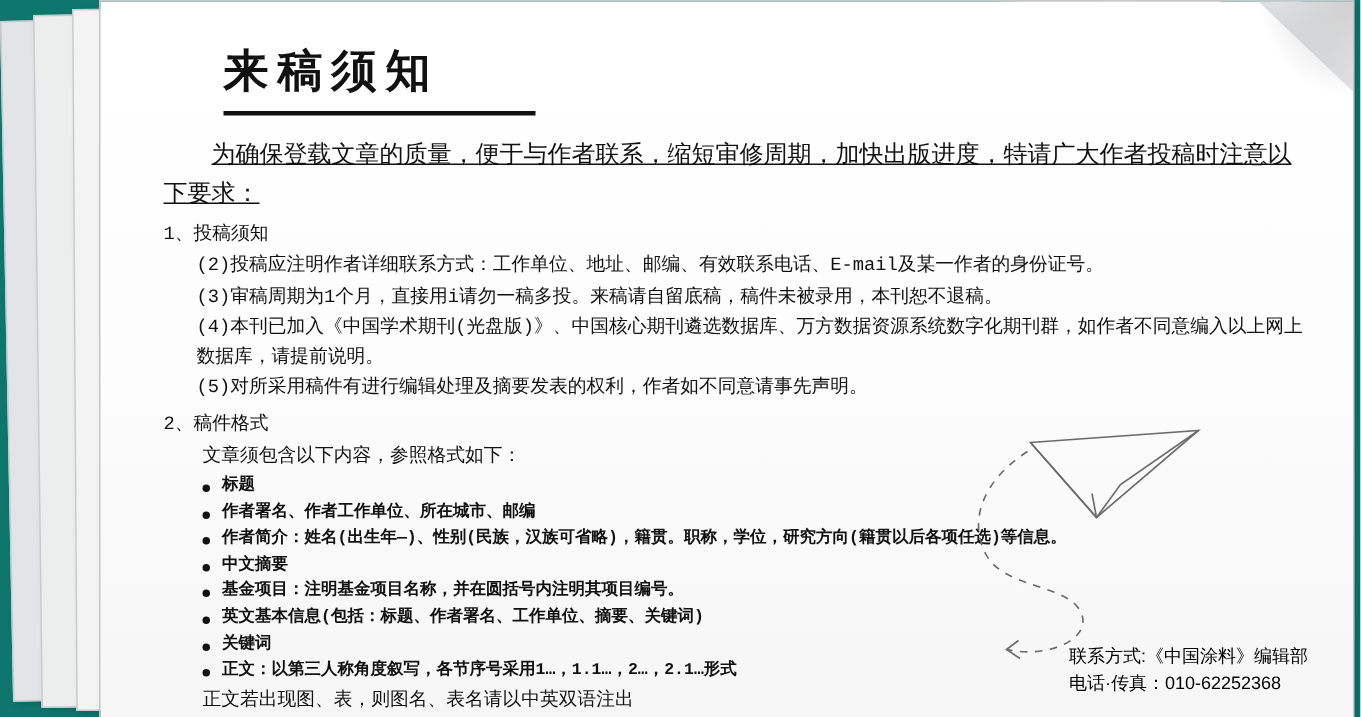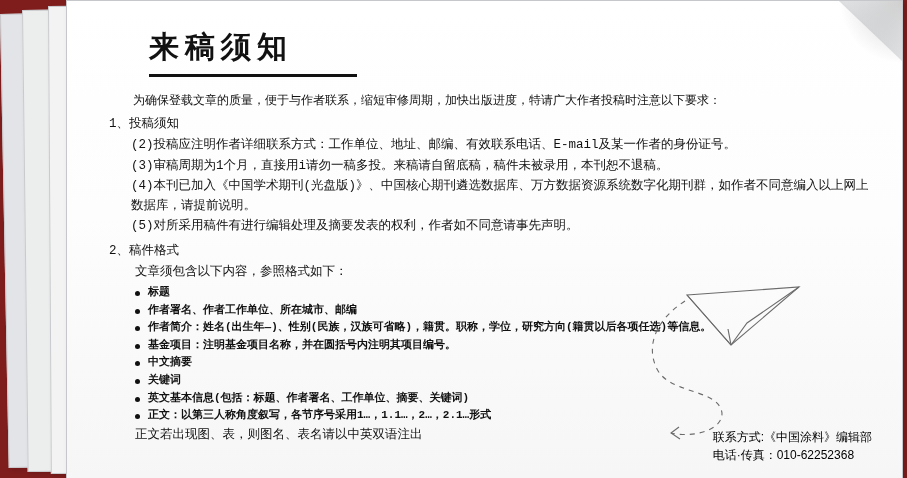--- a/index.html
+++ b/index.html
@@ -1,21 +1,21 @@
 <!DOCTYPE html>
 <html><head>
 <meta charset="utf-8">
 <style>
   html,body{margin:0;padding:0;}
   body{
     width:907px;height:478px;overflow:hidden;
     background:#ffffff;
     font-family:"Liberation Sans","DejaVu Sans",sans-serif;
   }
-  .stage{position:relative;width:907px;height:478px;background:#7f1d1d;overflow:hidden;}
+  .stage{position:relative;width:907px;height:478px;background:#0f766e;overflow:hidden;}
 
   
   .sheet{
     position:absolute;background:#e9eaec;
     border:1px solid #c9cacd;
     box-shadow:2px 2px 4px rgba(0,0,0,.12);
   }
   .sheet.s1{left:0px;  top:14px; width:760px;height:452px;
             transform:rotate(-1.1deg);transform-origin:0 0;background:#e3e4e7;}
   .sheet.s2{left:22px; top:10px; width:790px;height:460px;
@@ -48,21 +48,21 @@
 
   .doc-title{
     font-family:"DejaVu Serif","Liberation Serif",serif;
     font-size:30px;font-weight:bold;letter-spacing:6px;
     text-align:left;margin:4px 0 12px 40px;color:#111;
   }
   .title-rule{
     width:208px;height:3px;background:#111;margin:-6px 0 14px 40px;
   }
 
-  .intro{font-size:12px;line-height:1.6;text-indent:2em;margin:0 0 4px 0;}
+  .intro{font-size:16px;line-height:1.6;text-indent:2em;margin:0 0 4px 0;text-decoration:underline;}
 
   .sec{font-size:12.5px;line-height:1.62;margin:2px 0 0 0;font-family:Liberation Mono, monospace;}
   .sec-title{font-size:12.5px;font-weight:normal;margin:4px 0 1px 0;}
   .sub{font-size:12.5px;line-height:1.62;margin:0 0 0 22px;}
 
   .bullets{margin:2px 0 0 26px;padding:0;list-style:none;font-size:11px;line-height:1.6;}
   .bullets li{position:relative;padding-left:13px;}
   .bullets li:before{
     content:"";position:absolute;left:0;top:7px;width:5px;height:5px;
     background:#111;border-radius:50%;
@@ -115,24 +115,24 @@
       <div class="sec">
         <div class="sec-title">
           <span>2、</span><span>稿件格式</span>
         </div>
         <div class="plain">文章须包含以下内容，参照格式如下：</div>
 
         <ul class="bullets">
           <li class="bold">标题</li>
           <li class="bold">作者署名、作者工作单位、所在城市、邮编</li>
           <li class="bold">作者简介：姓名(出生年—)、性别(民族，汉族可省略)，籍贯。职称，学位，研究方向(籍贯以后各项任选)等信息。</li>
+          <li class="bold">中文摘要</li>
           <li class="bold">基金项目：注明基金项目名称，并在圆括号内注明其项目编号。</li>
-          <li class="bold">中文摘要</li>
+          <li class="bold">英文基本信息(包括：标题、作者署名、工作单位、摘要、关键词)</li>
           <li class="bold">关键词</li>
-          <li class="bold">英文基本信息(包括：标题、作者署名、工作单位、摘要、关键词)</li>
           <li class="bold">正文：以第三人称角度叙写，各节序号采用1…，1.1…，2…，2.1…形式</li>
         </ul>
         <div class="plain">正文若出现图、表，则图名、表名请以中英双语注出</div>
 
       </div>
     </div>
 
     <svg class="plane" viewBox="0 0 180 175">
       <g fill="none" stroke="#6b6b6b" stroke-width="1.1">
         <path d="M60 12 L172 4 L104 62 Z"></path>

